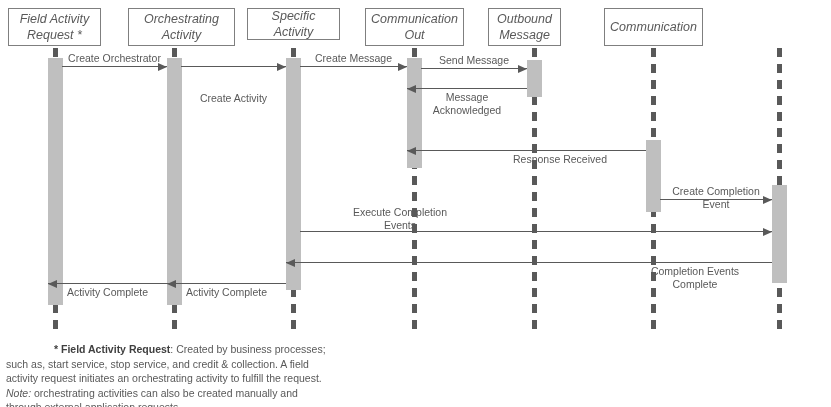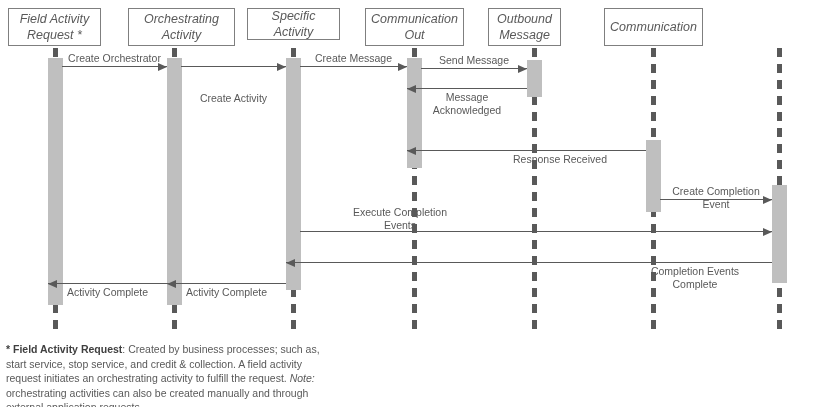--- a/index.html
+++ b/index.html
@@ -73,21 +73,21 @@
   }
   .footnote {
     position: absolute;
     left: 6px;
     top: 342px;
     width: 320px;
     font-size: 10.5px;
     line-height: 14.5px;
     color: #595959;
   }
-  .footnote b { color: #404040; font-weight: bold; }
+  .footnote b { color: #404040; font-weight: bold; margin-left: 48px; }
   .footnote i { font-style: italic; }
 </style>
 </head>
 <body>
 
 <div id="diagram">
     <div class="lifeline-dash" style="left: 53px; top: 48px; height: 284px;"></div>
     <div class="activation" style="left: 48px; top: 58px; height: 247px; background: rgb(191, 191, 191);"></div>
     <div class="lifeline-header" style="left: 8px; top: 8px; width: 93px; height: 38px;">
       <div>

